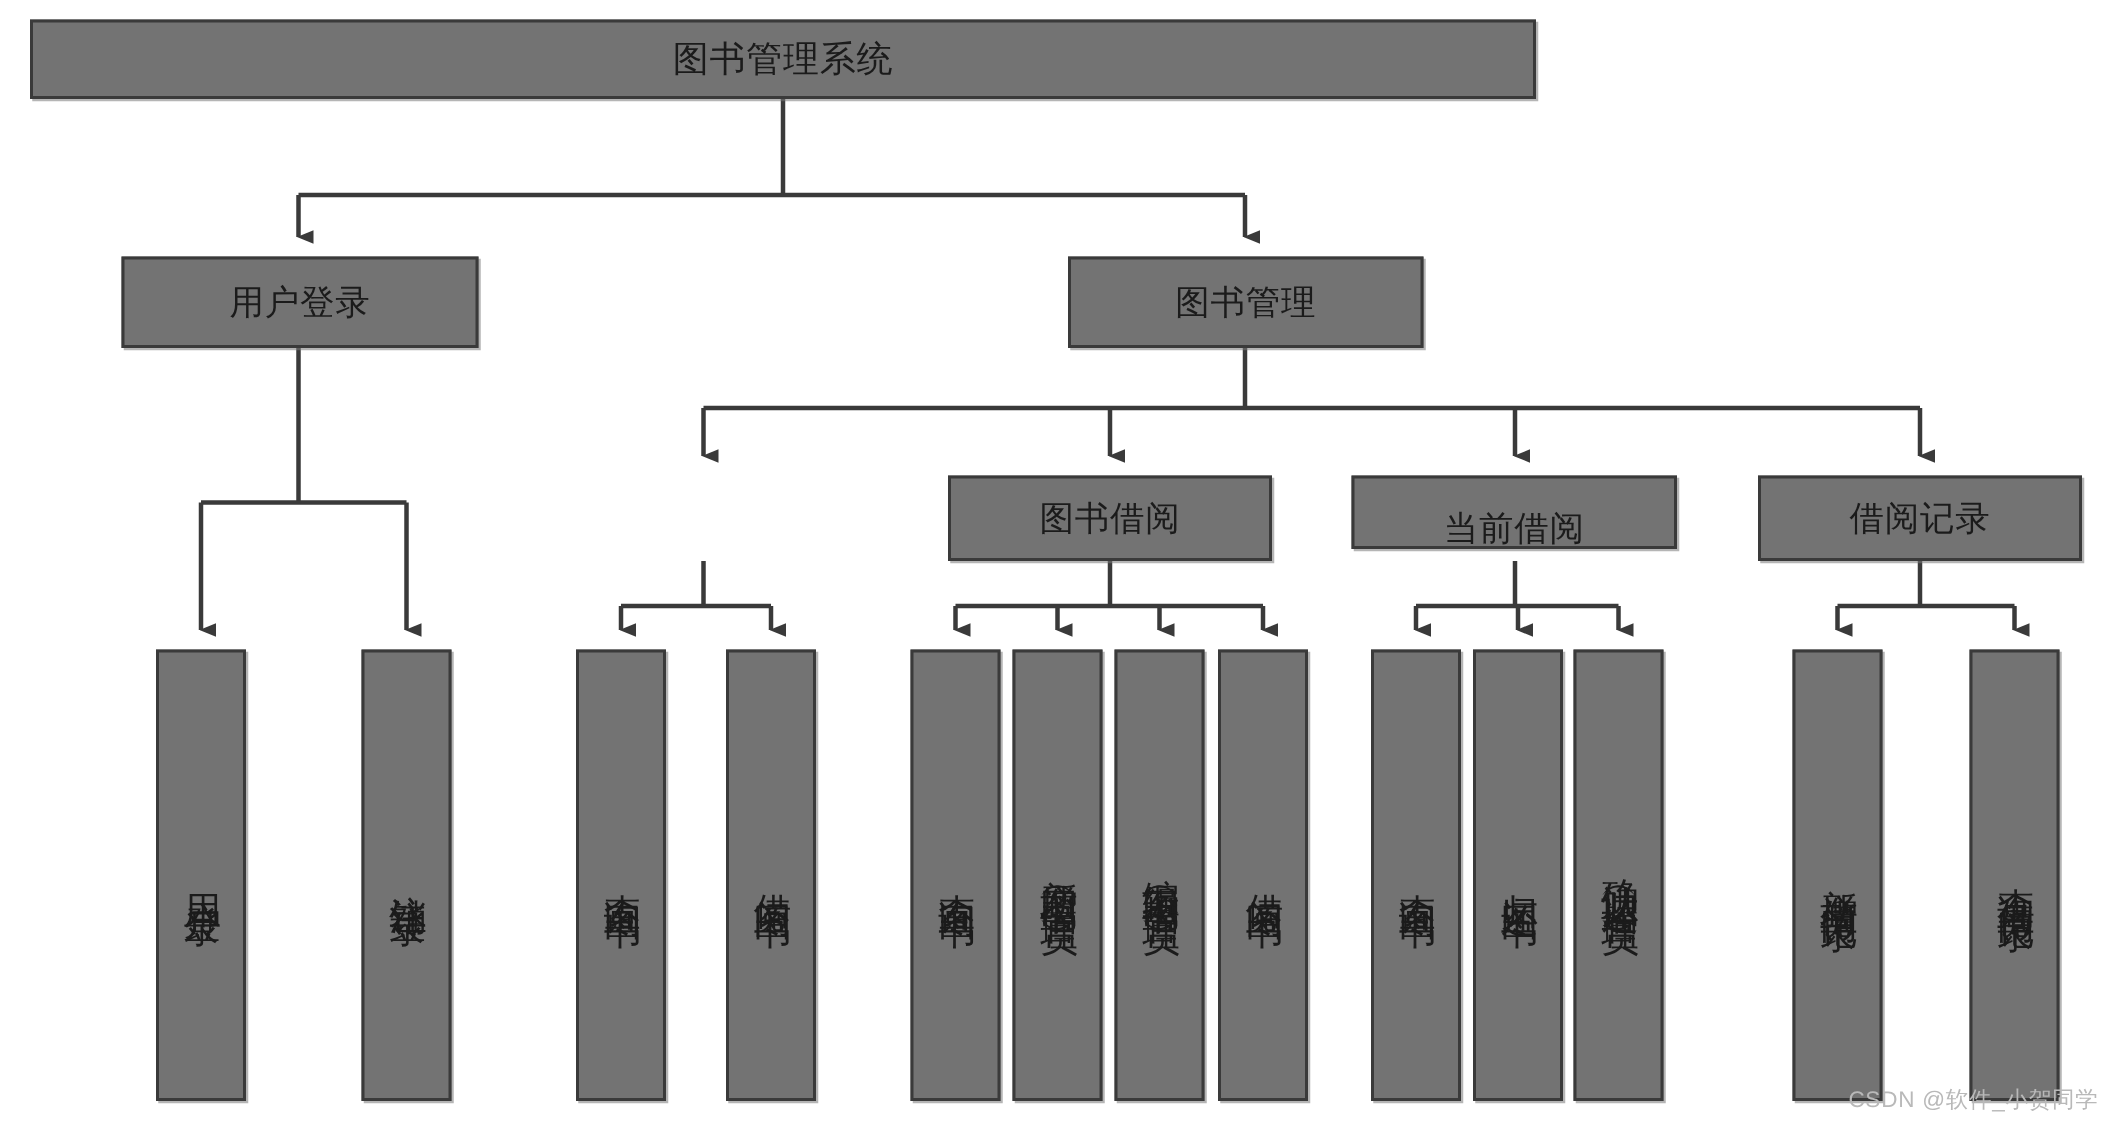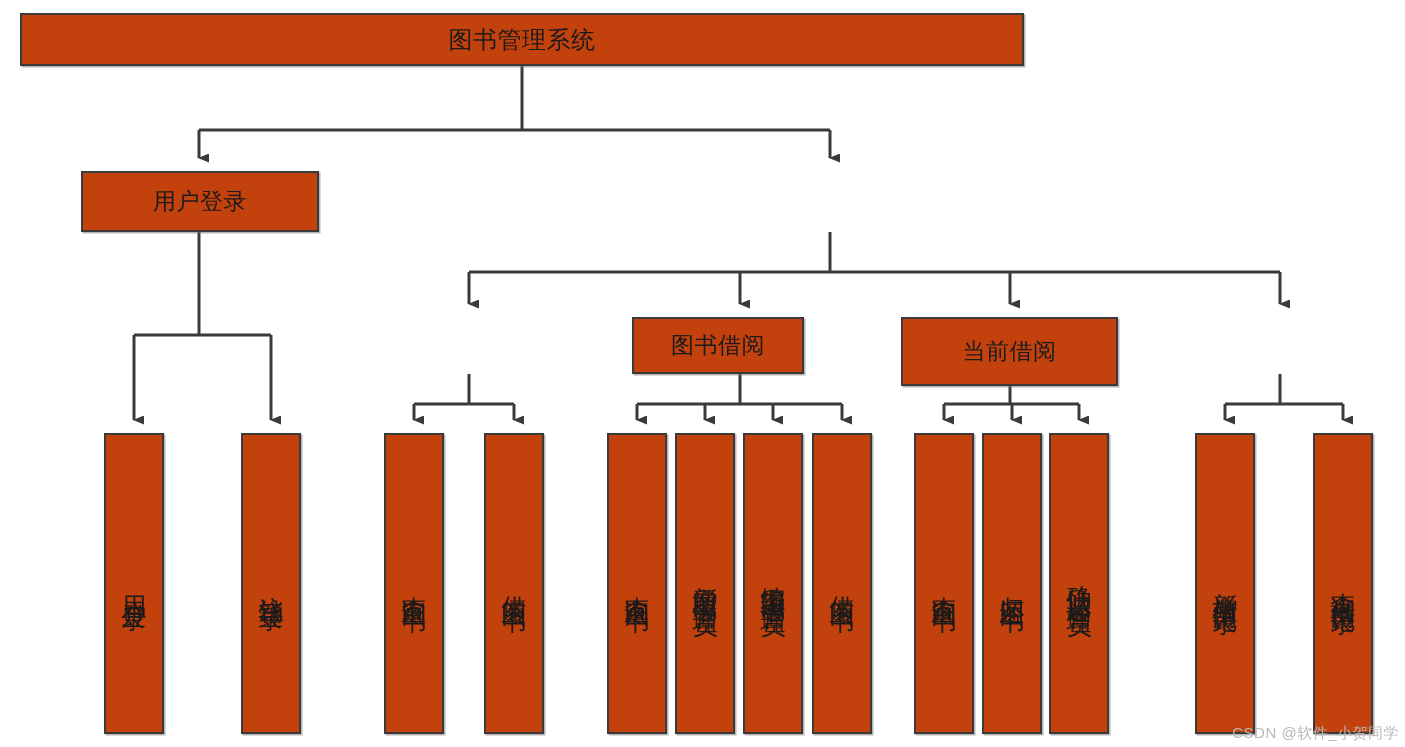--- a/index.html
+++ b/index.html
@@ -22,21 +22,21 @@
     position: absolute;
     left: 0;
     top: 0;
     width: 1405px;
     height: 747px;
     pointer-events: none;
   }
   .node {
     position: absolute;
     box-sizing: border-box;
-    background: #c2410c;
+    background: #737373;
     border: 2.5px solid #3a3a3a;
     box-shadow: 1.5px 1.5px 0 rgba(120,120,120,0.55);
     display: flex;
     align-items: center;
     justify-content: center;
     color: #1b1b1b;
   }
   .node .lbl {
     display: block;
     text-align: center;
@@ -132,26 +132,32 @@
     </g>
   </svg>
 
   <div class="node h root" style="left:20px; top:13px; width:1004px; height:53px;">
     <span class="lbl">图书管理系统</span>
   </div>
 
   <div class="node h" style="left:81px; top:171px; width:238px; height:61px;">
     <span class="lbl">用户登录</span>
   </div>
-
-  <div class="node h" style="left:632px; top:317px; width:172px; height:57px;">
+  <div class="node h" style="left:712px; top:171px; width:237px; height:61px;">
+    <span class="lbl">图书管理</span>
+  </div>
+
+  <div class="node h" style="left:632px; top:317px; width:216px; height:57px;">
     <span class="lbl">图书借阅</span>
   </div>
-  <div class="node h" style="left:901px; top:317px; width:217px; height:69px;">
+  <div class="node h" style="left:901px; top:317px; width:217px; height:49px;align-items:flex-end;">
     <span class="lbl">当前借阅</span>
+  </div>
+  <div class="node h" style="left:1172px; top:317px; width:216px; height:57px;">
+    <span class="lbl">借阅记录</span>
   </div>
 
   <div class="node v" style="left:104px; top:433px; width:60px; height:301px;">
     <span class="lbl">用户登录</span>
   </div>
   <div class="node v" style="left:241px; top:433px; width:60px; height:301px;">
     <span class="lbl">注销登录</span>
   </div>
 
   <div class="node v" style="left:384px; top:433px; width:60px; height:301px;">

